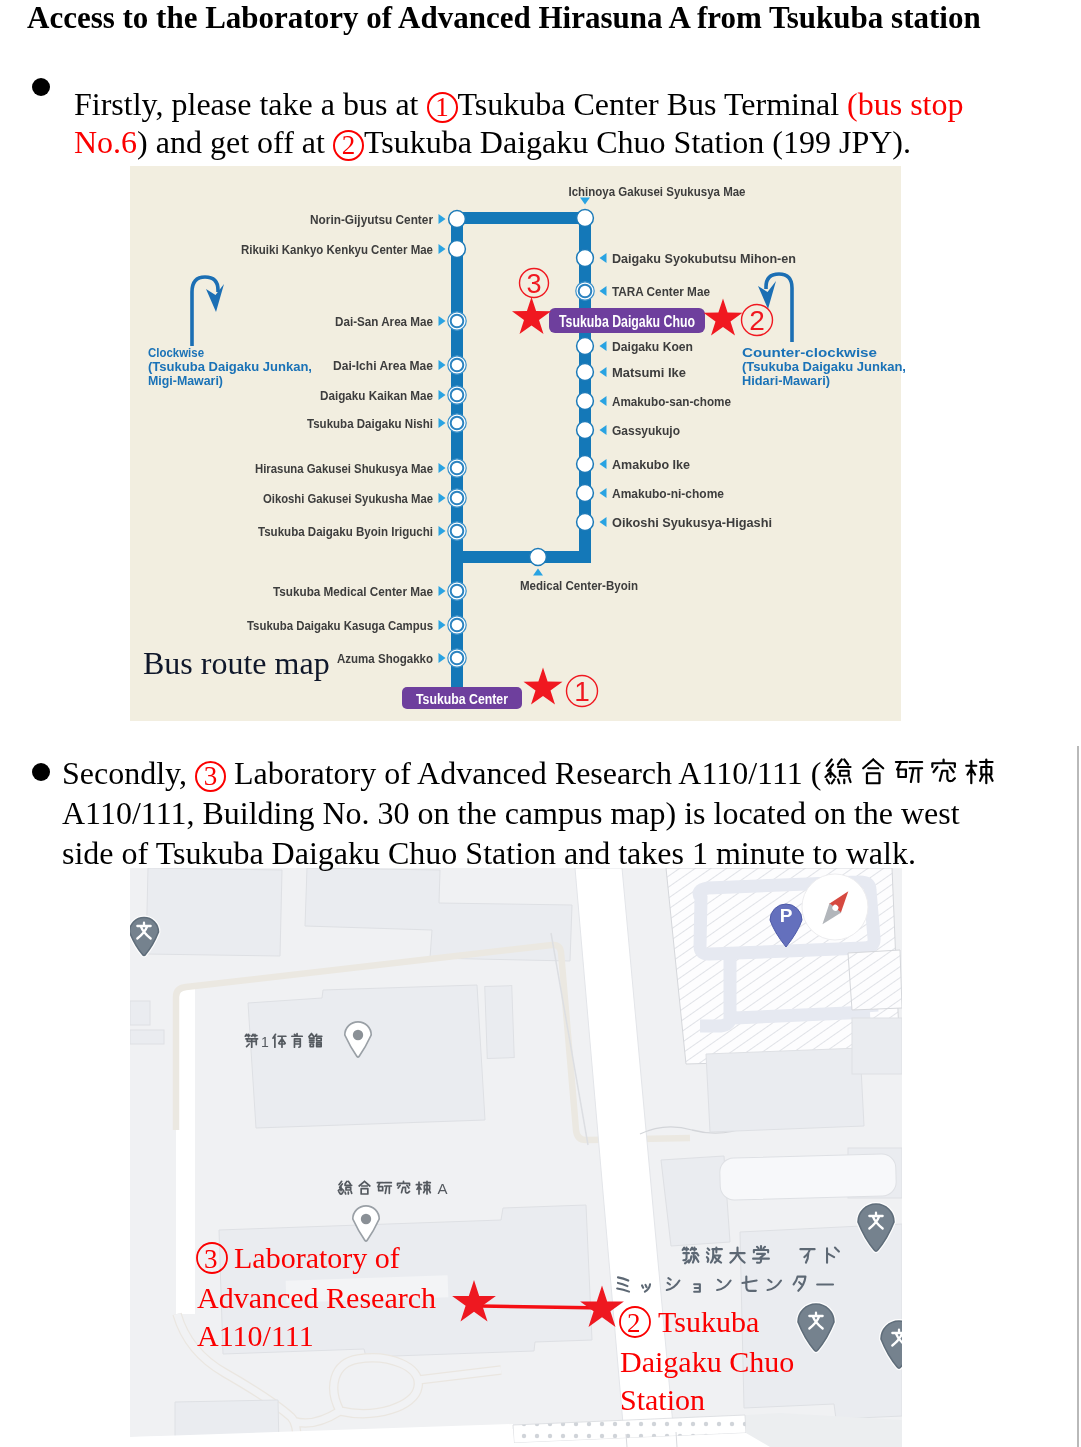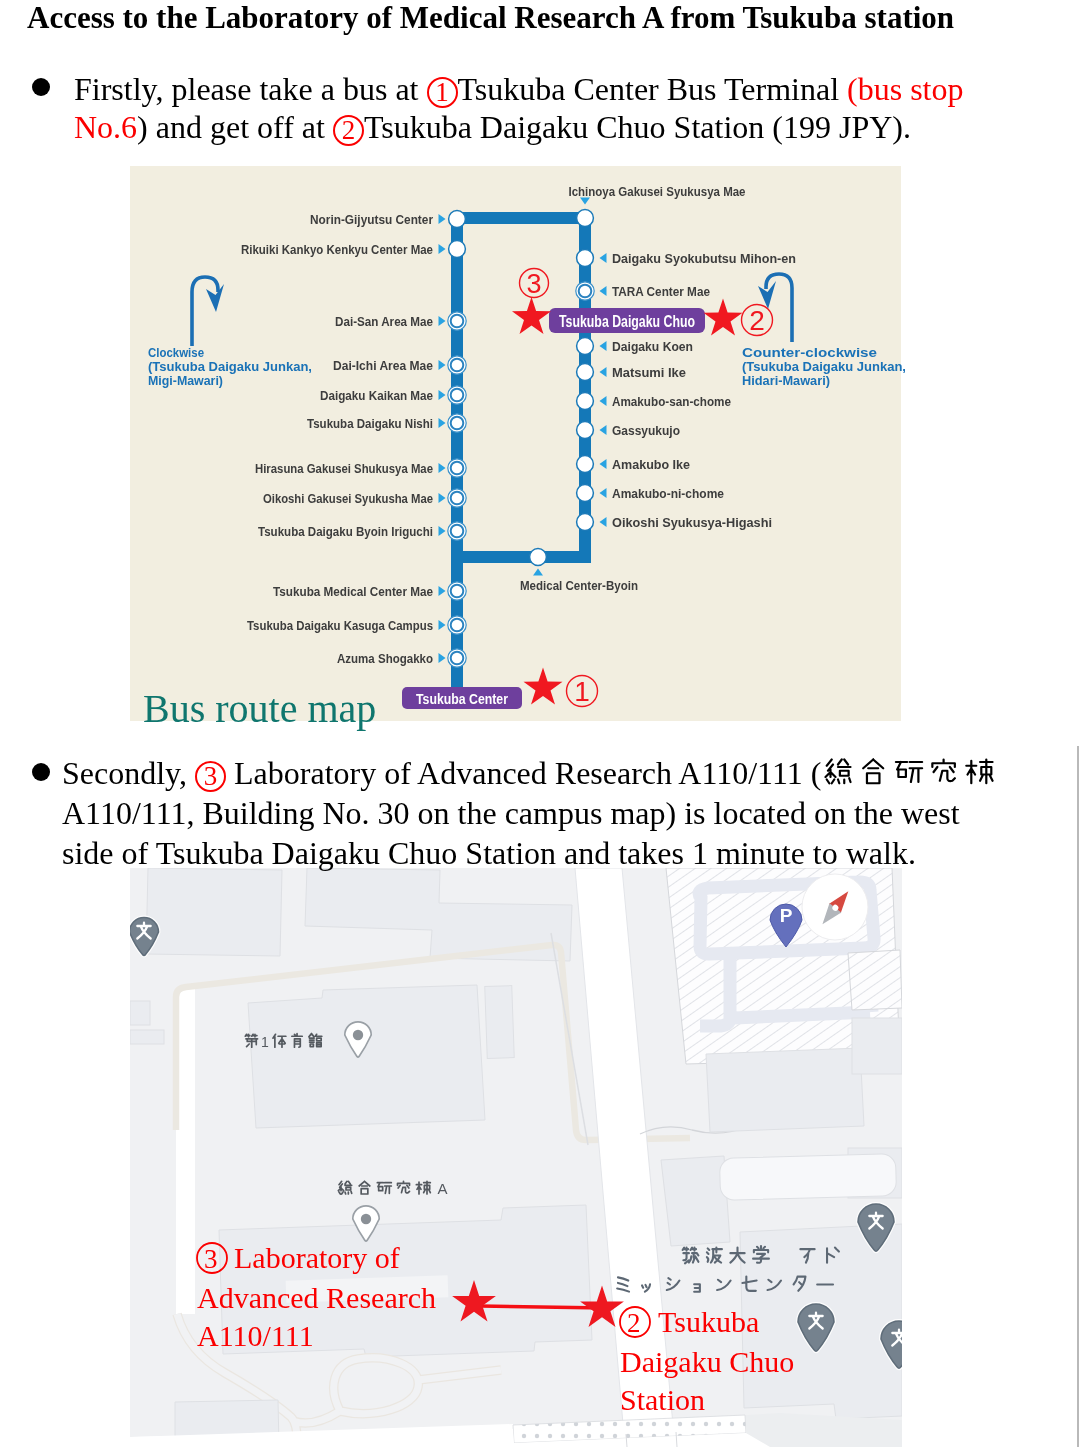--- a/index.html
+++ b/index.html
@@ -5,25 +5,25 @@
 html,body{margin:0;padding:0;width:1081px;height:1447px;background:#fff;overflow:hidden}
 body{font-family:"Liberation Serif",serif;position:relative}
 .abs{position:absolute}
 .red{color:#fb0000}
 .txt{z-index:2}
 .cn{display:inline-block;box-sizing:border-box;width:31px;height:31px;border:2px solid #fb0000;border-radius:50%;color:#fb0000;text-align:center;font-size:27px;line-height:27px;vertical-align:-1px;font-family:"Liberation Serif",serif}
 </style>
 </head>
 <body>
 
-<div class="abs txt" style="left:27px;top:1px;font-size:31px;line-height:34px;font-weight:bold;white-space:nowrap">Access to the Laboratory of Medical Research A from Tsukuba station</div>
+<div class="abs txt" style="left:27px;top:1px;font-size:31px;line-height:34px;font-weight:bold;white-space:nowrap">Access to the Laboratory of Advanced Hirasuna A from Tsukuba station</div>
 
 <div class="abs txt" style="left:32px;top:78px;width:18px;height:18px;border-radius:50%;background:#000"></div>
 
-<div class="abs txt" style="left:74px;top:71px;font-size:32px;line-height:37.7px;white-space:nowrap">Firstly, please take a bus at <span class="cn">1</span>Tsukuba Center Bus Terminal <span class="red">(bus stop<br>No.6</span>) and get off at <span class="cn">2</span>Tsukuba Daigaku Chuo Station (199 JPY).</div>
+<div class="abs txt" style="left:74px;top:86px;font-size:32px;line-height:37.7px;white-space:nowrap">Firstly, please take a bus at <span class="cn">1</span>Tsukuba Center Bus Terminal <span class="red">(bus stop<br>No.6</span>) and get off at <span class="cn">2</span>Tsukuba Daigaku Chuo Station (199 JPY).</div>
 <svg class="abs" style="left:130px;top:166px;overflow:visible" width="771" height="555" viewBox="0 0 771 555">
 
 <rect x="0" y="0" width="771" height="555" fill="#f2eee0"></rect>
 
 <g fill="none" stroke="#1478b8" stroke-width="12">
       <path d="M327 530 V52 H455 V391 H327"></path>
     </g>
 
 <g fill="none" stroke="#1c6fb4" stroke-width="3.6">
       <path d="M62 180 V126 Q62 111 75 111 Q88 111 88 124 V126"></path>
@@ -227,21 +227,21 @@
 <g>
       <polygon points="413.0,501.5 417.6,515.6 432.5,515.7 420.5,524.4 425.0,538.6 413.0,529.9 401.0,538.6 405.5,524.4 393.5,515.7 408.4,515.6" fill="#f01820"></polygon>
     </g>
 
 <g>
       <circle cx="452" cy="525" r="15.5" fill="none" stroke="#f01820" stroke-width="1.4"></circle>
       <text x="452" y="535" text-anchor="middle" font-family="Liberation Sans" font-size="28" fill="#f01820">1</text>
     </g>
 </svg>
 
-<div class="abs txt" style="left:143px;top:692px;font-size:40px;line-height:34px;color:#0f766e;white-space:nowrap">Bus route map</div>
+<div class="abs txt" style="left:143px;top:646px;font-size:32px;line-height:34px;color:#0f172a;white-space:nowrap">Bus route map</div>
 
 <div class="abs txt" style="left:32px;top:763px;width:18px;height:18px;border-radius:50%;background:#000"></div>
 
 <div class="abs txt" style="left:62px;top:753px;font-size:32px;line-height:40px;white-space:nowrap">Secondly, <span class="cn">3</span> Laboratory of Advanced Research A110/111 (<svg width="178" height="36" viewBox="0 0 178 36" style="vertical-align:-7px">
       <g transform="translate(2,2.0) scale(1.2500)" fill="none" stroke="#000000" stroke-width="1.76" stroke-linecap="round" stroke-linejoin="round">
         <path d="M7 2 L3 7 M8 6 L4 11 M6 10 V16 M6 12 L2 16 M6 12 L10 16 M3 18 L5 21 M9 18 L7 21 M15 2 L12 6 M17 2 L20 6 M12 8 H22 M13.5 11 H20.5 V15 H13.5 Z M12 18 L13 21 M17 18 V21 M21 17 L22 20"></path>
       </g>
       <g transform="translate(37.2,2.0) scale(1.2500)" fill="none" stroke="#000000" stroke-width="1.76" stroke-linecap="round" stroke-linejoin="round">
         <path d="M12 2 L4 9 M12 2 L20 9 M8 9 H16 M7 13 H17 V21 H7 Z"></path>
       </g>

